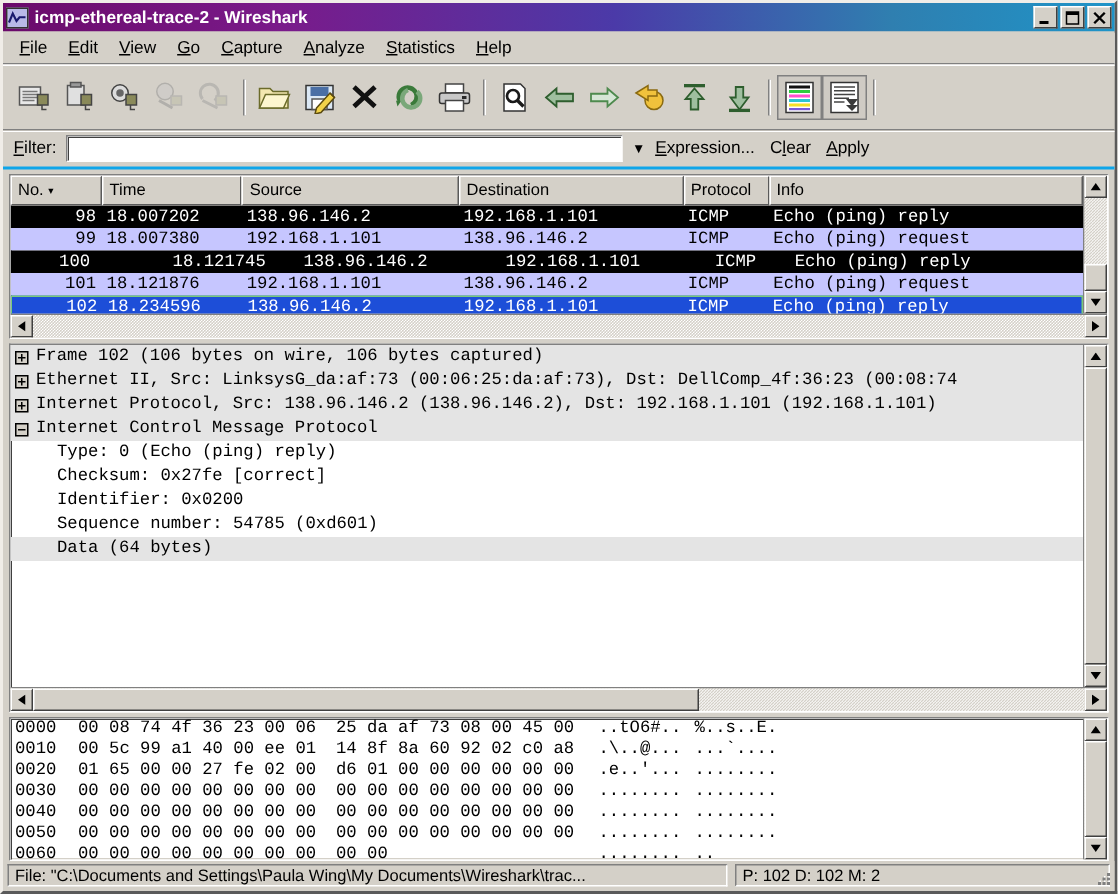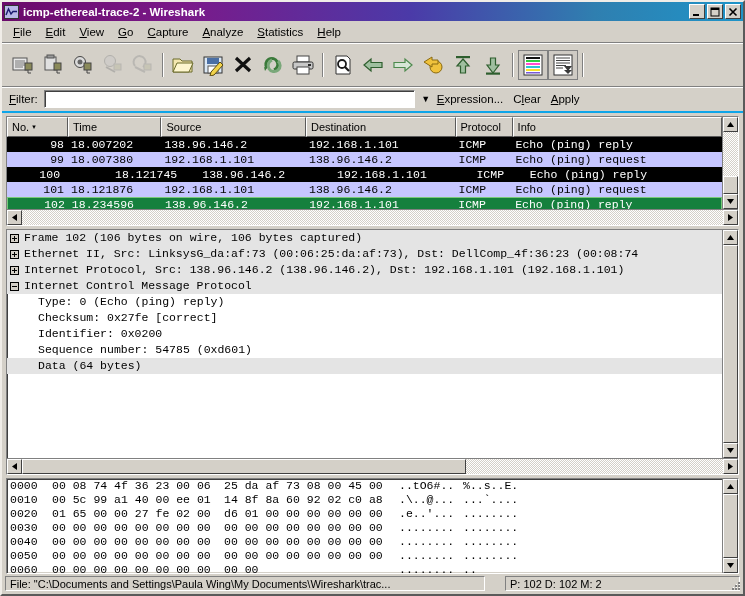--- a/index.html
+++ b/index.html
@@ -174,21 +174,21 @@
     font-size: 11px;
     height: 20px;
     white-space: nowrap;
     overflow: hidden;
   }
   .sortarrow { font-size: 7px; margin-left: 3px; color:#000; }
   .plist { font-family: "Liberation Mono", monospace; font-size: 11.5px; }
   .prow { display: flex; height: 15px; align-items: center; box-sizing: border-box; }
   .prow.dark  { background: #000000; color: #ffffff; }
   .prow.light { background: #c6c6ff; color: #000000; }
-  .prow.sel   { background: #15803d; color: #ffffff; border: 1px solid #7ac97a; }
+  .prow.sel   { background: #1d4ed8; color: #ffffff; border: 1px solid #7ac97a; }
   .pcell { overflow: hidden; white-space: nowrap; box-sizing: border-box; padding-left: 3px; }
   .pcell.num { text-align: right; padding-right: 4px; padding-left:0; }
 
   
   #packet-detail-pane { flex: 1 1 auto; min-height: 0; }
   .dtree { font-family: "Liberation Mono", monospace; font-size: 11.5px; }
   .drow { display: flex; align-items: center; height: 16px; white-space: nowrap; padding-left: 3px; }
   .drow.hl { background: #e4e4e4; }
   .expander {
     width: 9px; height: 9px; box-sizing: border-box;
@@ -268,21 +268,21 @@
     border-color: #808080 #ffffff #ffffff #808080;
     background: #d4d0c8;
     display: flex; align-items: center;
     padding: 0 4px;
     font-size: 11px;
     box-sizing: border-box;
     white-space: nowrap;
     overflow: hidden;
   }
   .status-file { width: 480px; flex: 0 0 auto; }
-  .status-counts { flex: 1 1 auto; margin-left: 20px; }
+  .status-counts { flex: 1 1 auto; margin-left: 5px; }
   .grip {
     position:absolute; right:2px; bottom:2px; width:12px; height:12px;
   }
 </style>
 </head>
 <body>
 
 <div class="window">
 
   <div class="titlebar">

